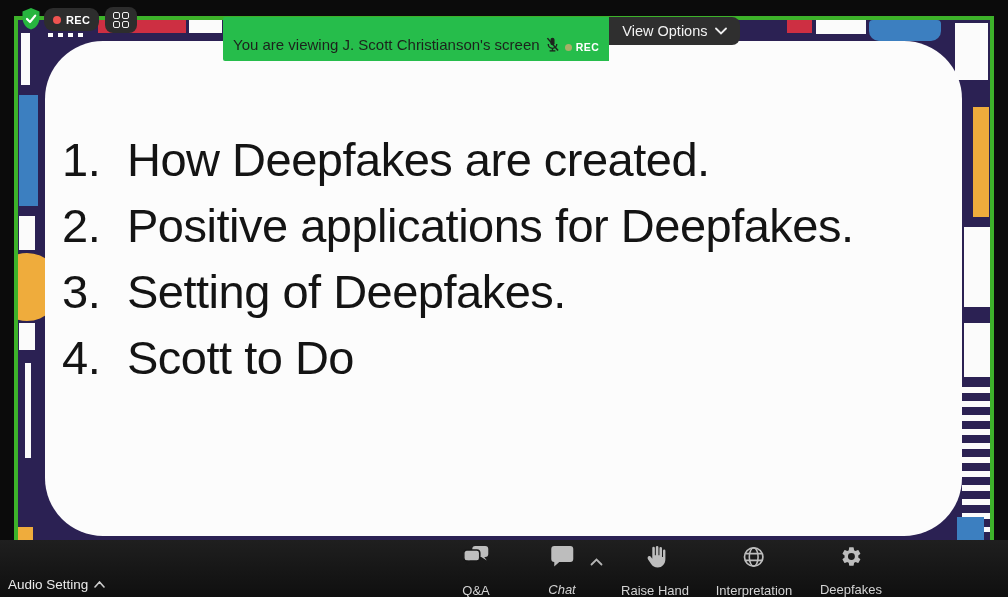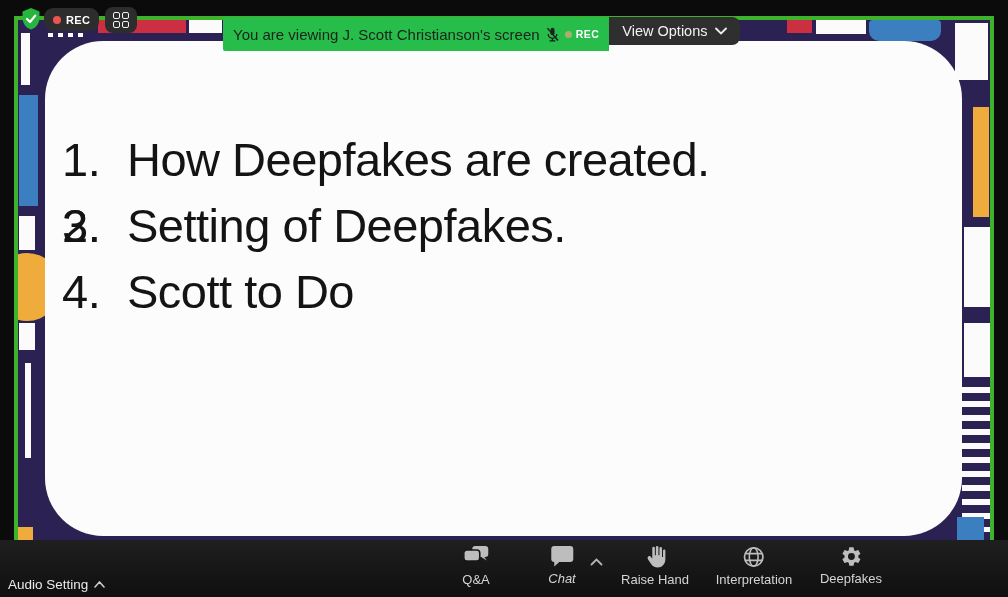--- a/index.html
+++ b/index.html
@@ -25,36 +25,36 @@
             background:#2d2d2d;border-radius:9px;display:flex;align-items:center;gap:5px;}
   .rec-dot{width:8px;height:8px;border-radius:50%;background:#ef5350;}
   .rec-pill span{color:#fff;font-size:11px;font-weight:700;letter-spacing:.4px;}
   .grid-btn{position:absolute;left:105px;top:7px;width:32px;height:26px;background:#2d2d2d;
             border-radius:8px;display:flex;align-items:center;justify-content:center;}
   .grid-ico{display:grid;grid-template-columns:7px 7px;grid-template-rows:7px 7px;gap:2px;}
   .grid-ico i{border:1.6px solid #f2f2f2;border-radius:2px;display:block;}
 
   
   .notify-wrap{position:absolute;left:223px;top:17px;height:28px;display:flex;}
-  .notify{background:#26bd4b;border-radius:2px 0 0 2px;display:flex;align-items:center;
-          gap:4px;padding:3px 10px;height:28px;}
+  .notify{background:#26bd4b;border-radius:2px 0 0 2px;display:flex;align-items:flex-end;
+          gap:4px;padding:8px 10px;height:28px;}
   .notify .msg{font-size:15px;color:#1c221c;}
   .mini-rec{display:flex;align-items:center;gap:4px;}
   .mini-rec .dot{width:7px;height:7px;border-radius:50%;background:#a9af68;}
   .mini-rec span{font-size:10.5px;font-weight:700;color:#fff;letter-spacing:.5px;}
   .view-options{background:#2f2f2f;border-radius:0 8px 8px 0;display:flex;align-items:center;
                 gap:8px;padding:4px 13px;height:20px;color:#f2f2f2;font-size:14.5px;cursor:pointer;}
 
   
   .toolbar{position:absolute;left:0;top:540px;width:1008px;height:57px;
            background:linear-gradient(180deg,#1f1f1f,#0f0f0f);}
   .audio-setting{position:absolute;left:8px;top:16px;height:57px;display:flex;align-items:center;
                  gap:6px;color:#eaeaea;font-size:13.5px;cursor:pointer;}
   .tb-item{position:absolute;top:5px;transform:translateX(-50%);display:flex;
-           flex-direction:column;align-items:center;gap:3px;cursor:pointer;}
+           flex-direction:column;align-items:center;gap:14px;cursor:pointer;}
   .tb-item .lbl{font-size:13px;color:#d4d4d4;white-space:nowrap;}
   .chat-caret{position:absolute;left:590px;top:12px;cursor:pointer;}
 </style>
 </head>
 <body>
 
 <div class="stage">
 
   <div class="screen">
     <div>
@@ -83,20 +83,21 @@
     </div>
 
     <div class="slide">
       <ol>
         <li>
           <span class="num">1.</span>
           <span>How Deepfakes are created.</span>
         </li>
         <li>
           <span class="num">2.</span>
+          <span>Positive applications for Deepfakes.</span>
         </li>
         <li>
           <span class="num">3.</span>
           <span>Setting of Deepfakes.</span>
         </li>
         <li>
           <span class="num">4.</span>
           <span>Scott to Do</span>
         </li>
       </ol>

